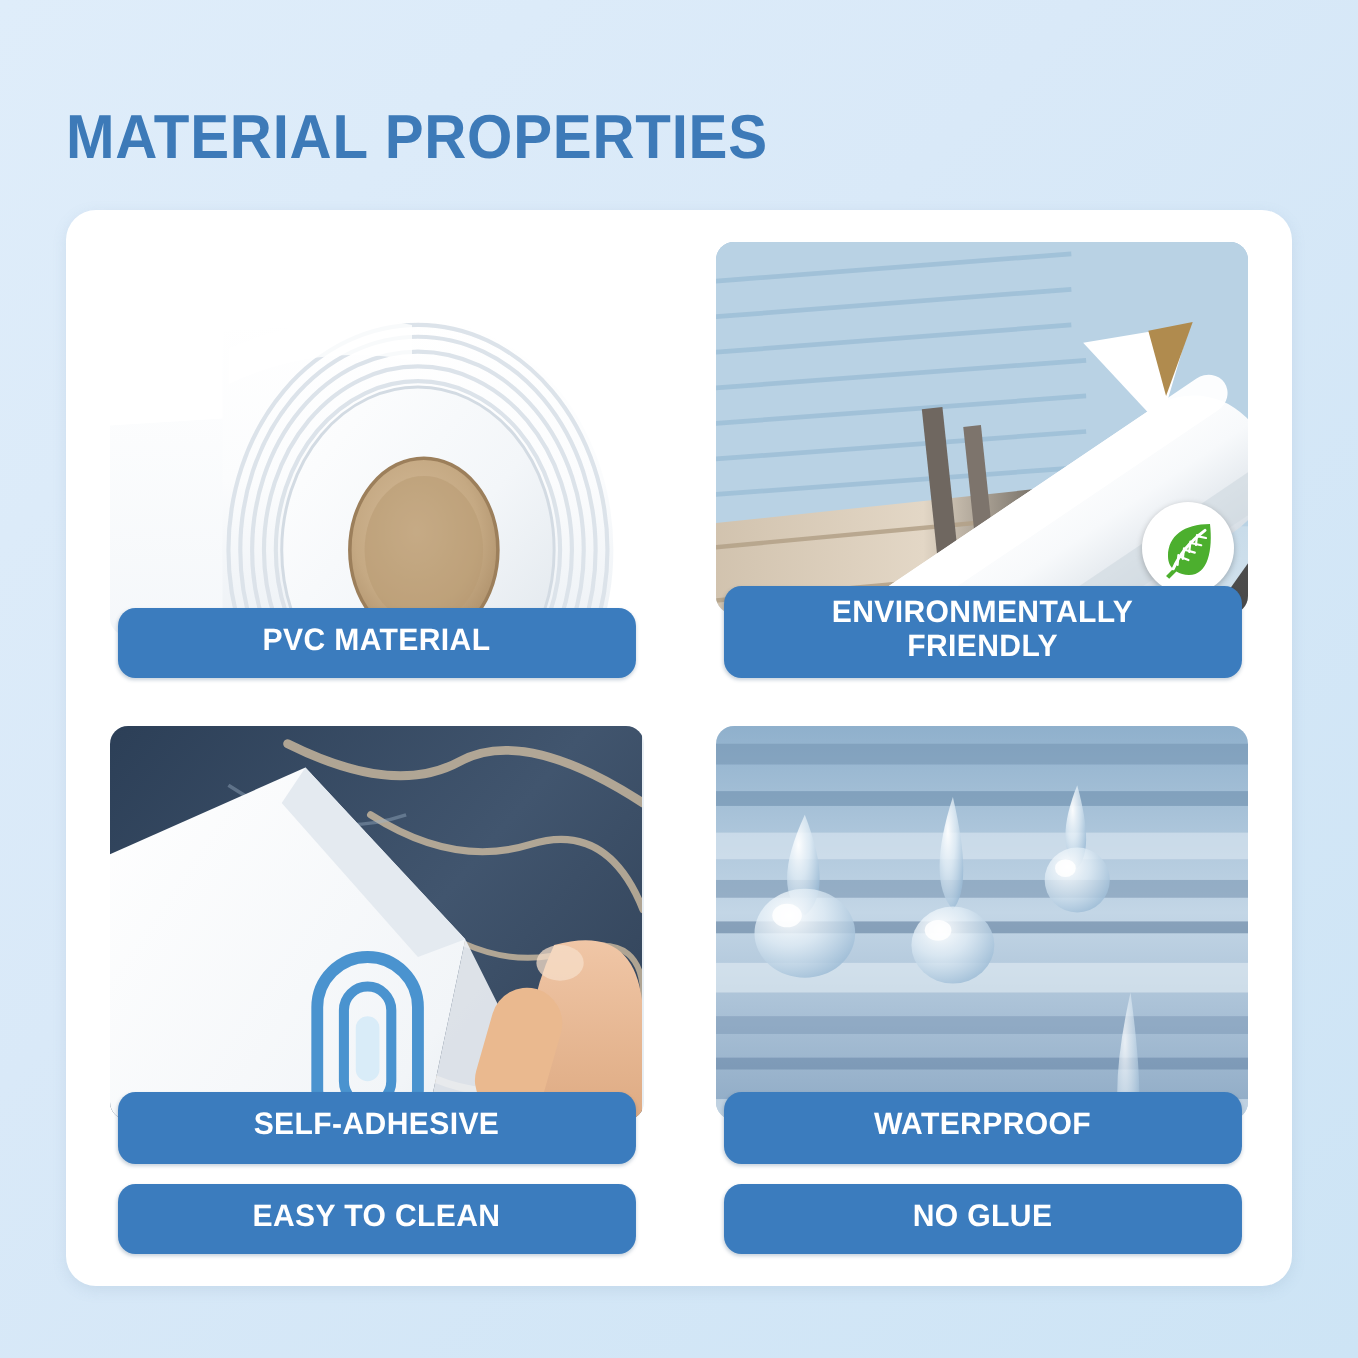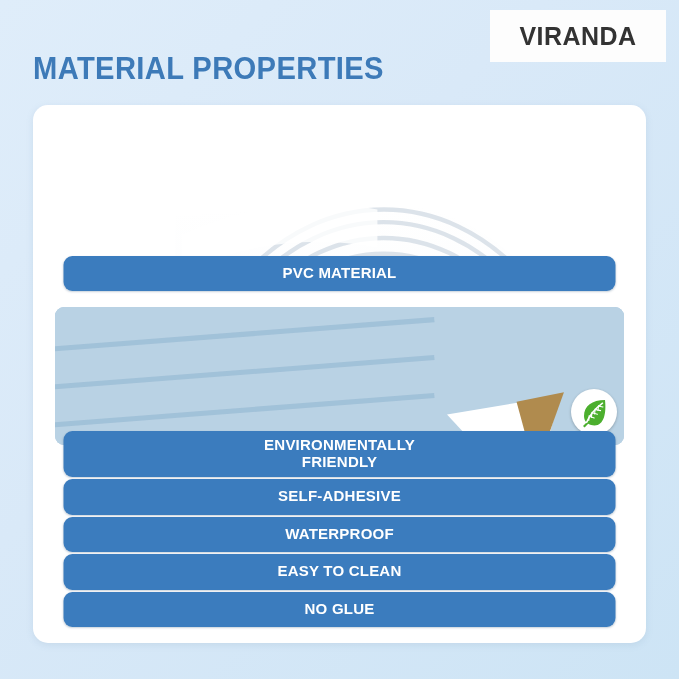--- a/index.html
+++ b/index.html
@@ -67,25 +67,26 @@
     border-radius: 15px;
     box-shadow: 0 2px 7px rgba(120, 150, 180, 0.17);
     box-sizing: border-box;
     padding: 12px 12px;
   }
 
   .grid {
     width: 100%;
     height: 100%;
     display: grid;
-    grid-template-columns: repeat(1, 1fr);
+    grid-template-columns: repeat(2, 1fr);
     grid-template-rows: repeat(2, 1fr);
     column-gap: 8px;
     row-gap: 8px;
     box-sizing: border-box;
+    gap: 16px;
   }
 
   .card {
     position: relative;
     display: flex;
     flex-direction: column;
     align-items: stretch;
     justify-content: flex-start;
     padding: 4px 10px 4px 10px;
     box-sizing: border-box;
@@ -141,23 +142,20 @@
     z-index: 4;
   }
 
   svg { display: block; }
 </style>
 </head>
 <body>
 
 <div class="page">
 
-  <div class="brand-badge">
-    <span class="brand-text">VIRANDA</span>
-  </div>
 
   <div class="page-title">MATERIAL PROPERTIES</div>
 
   <div class="panel">
     <div class="grid">
 
       <div class="card">
         <div class="card-image roll-bg">
           <svg class="art" viewBox="0 0 180 210" preserveAspectRatio="xMidYMid slice">
             <defs>

